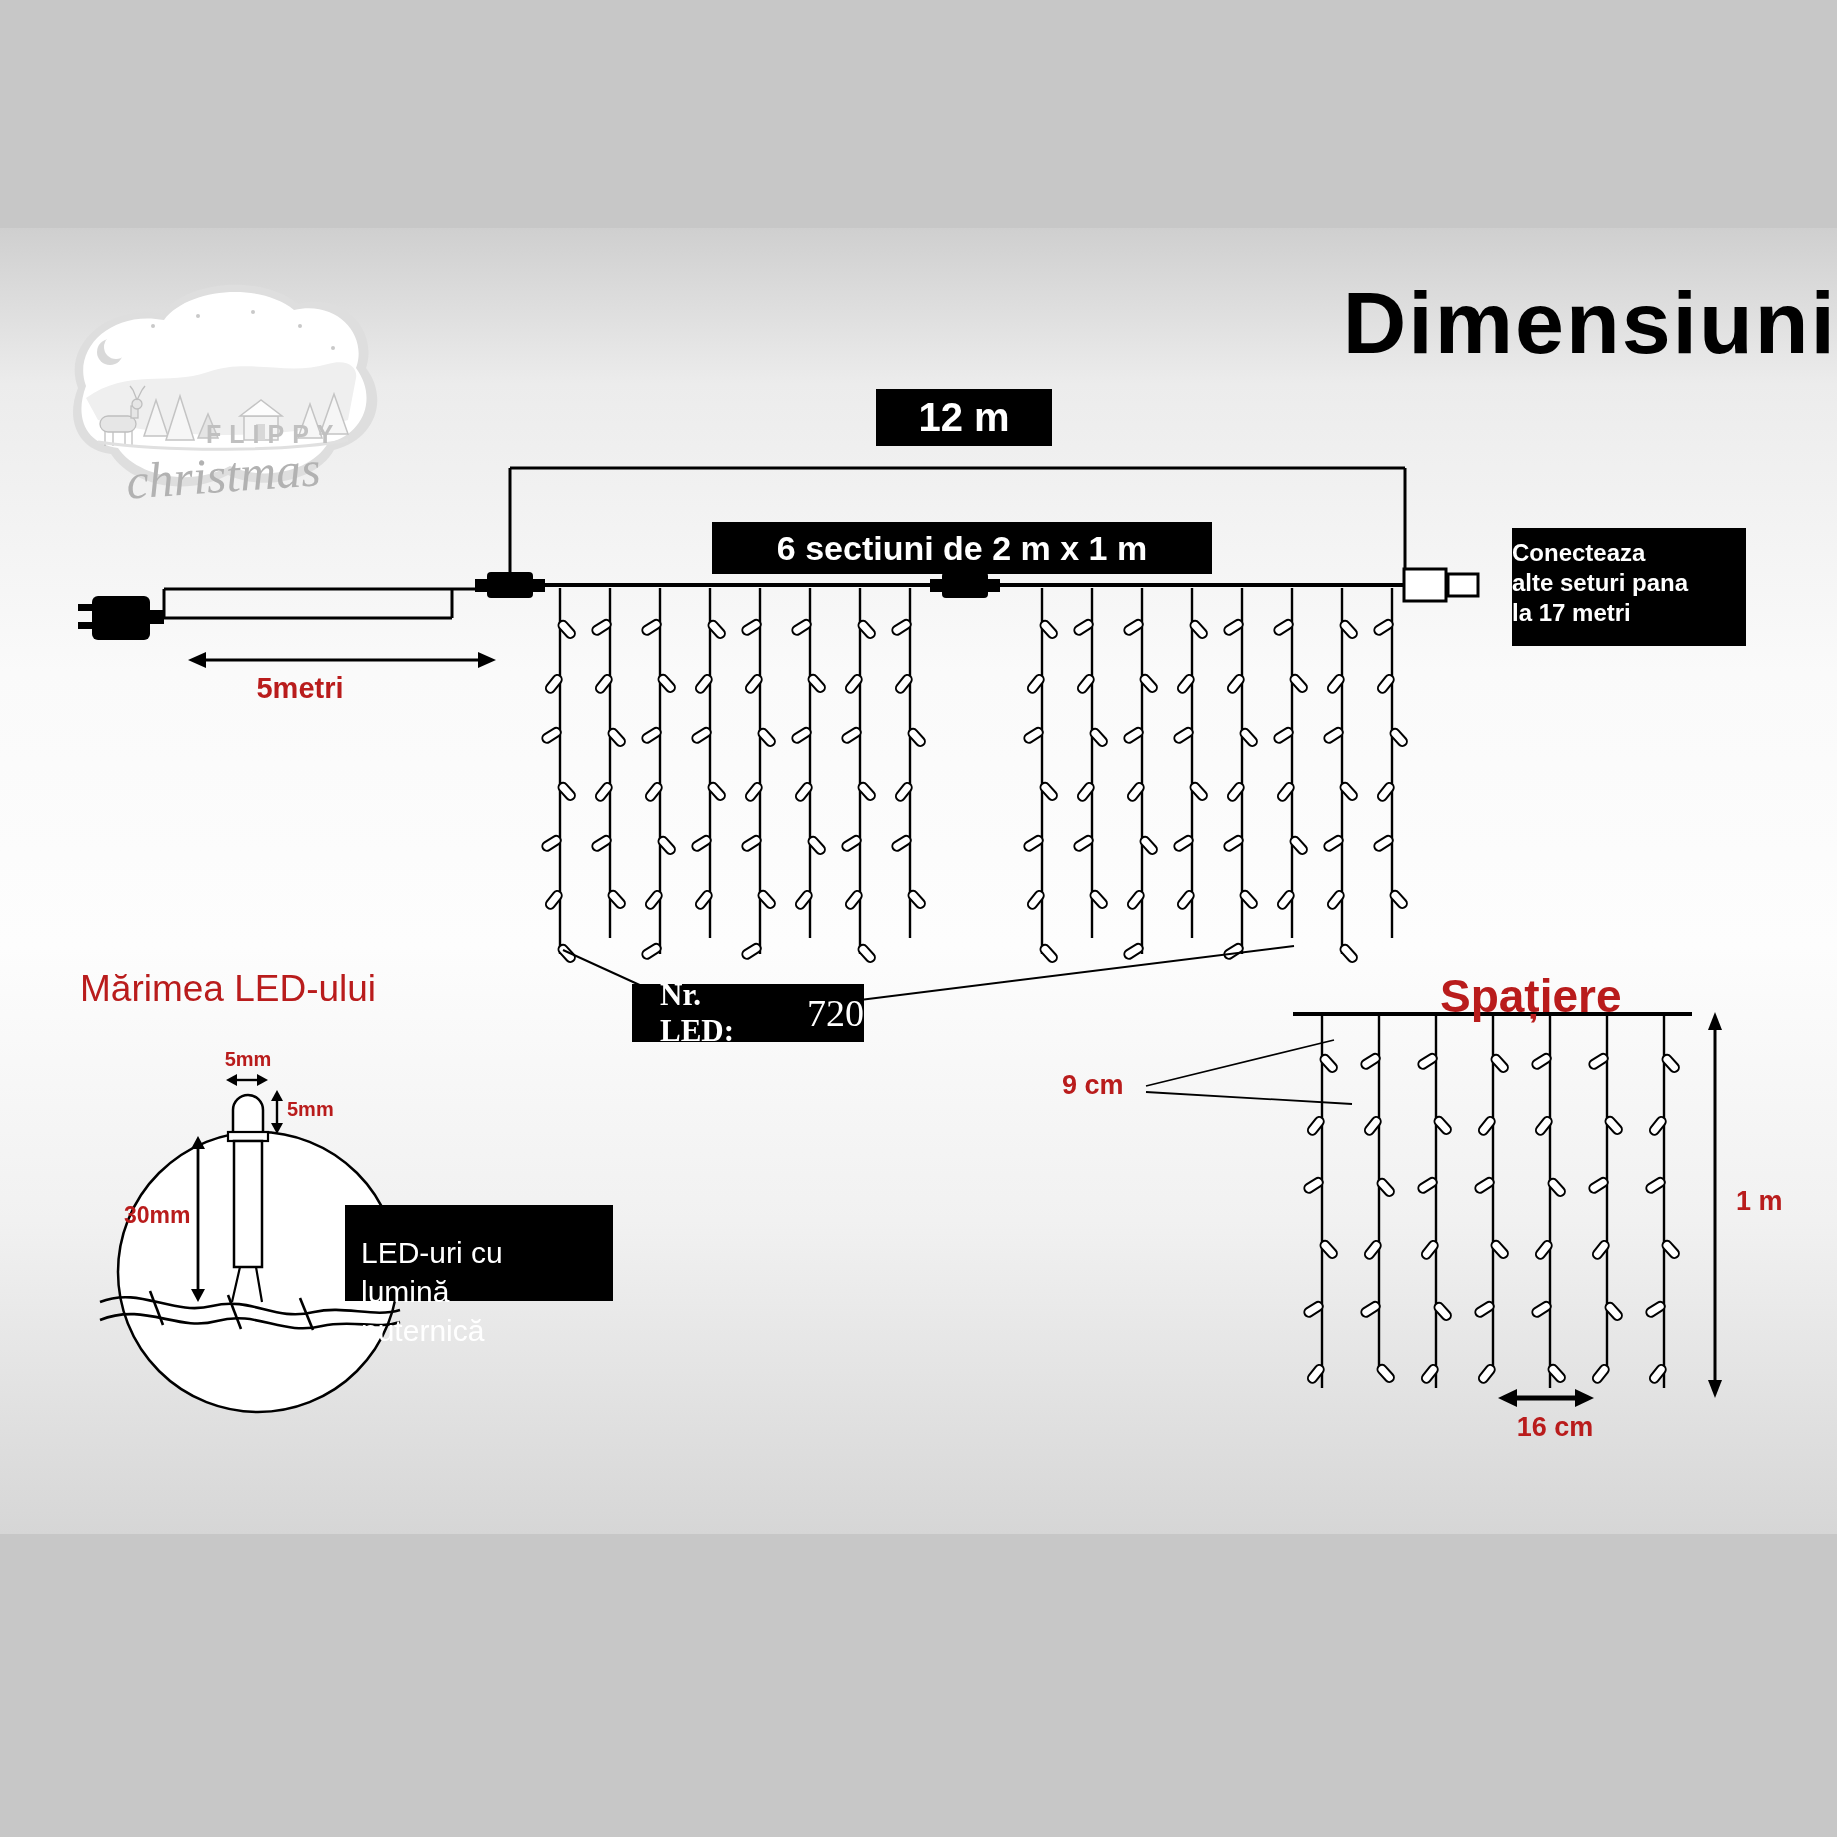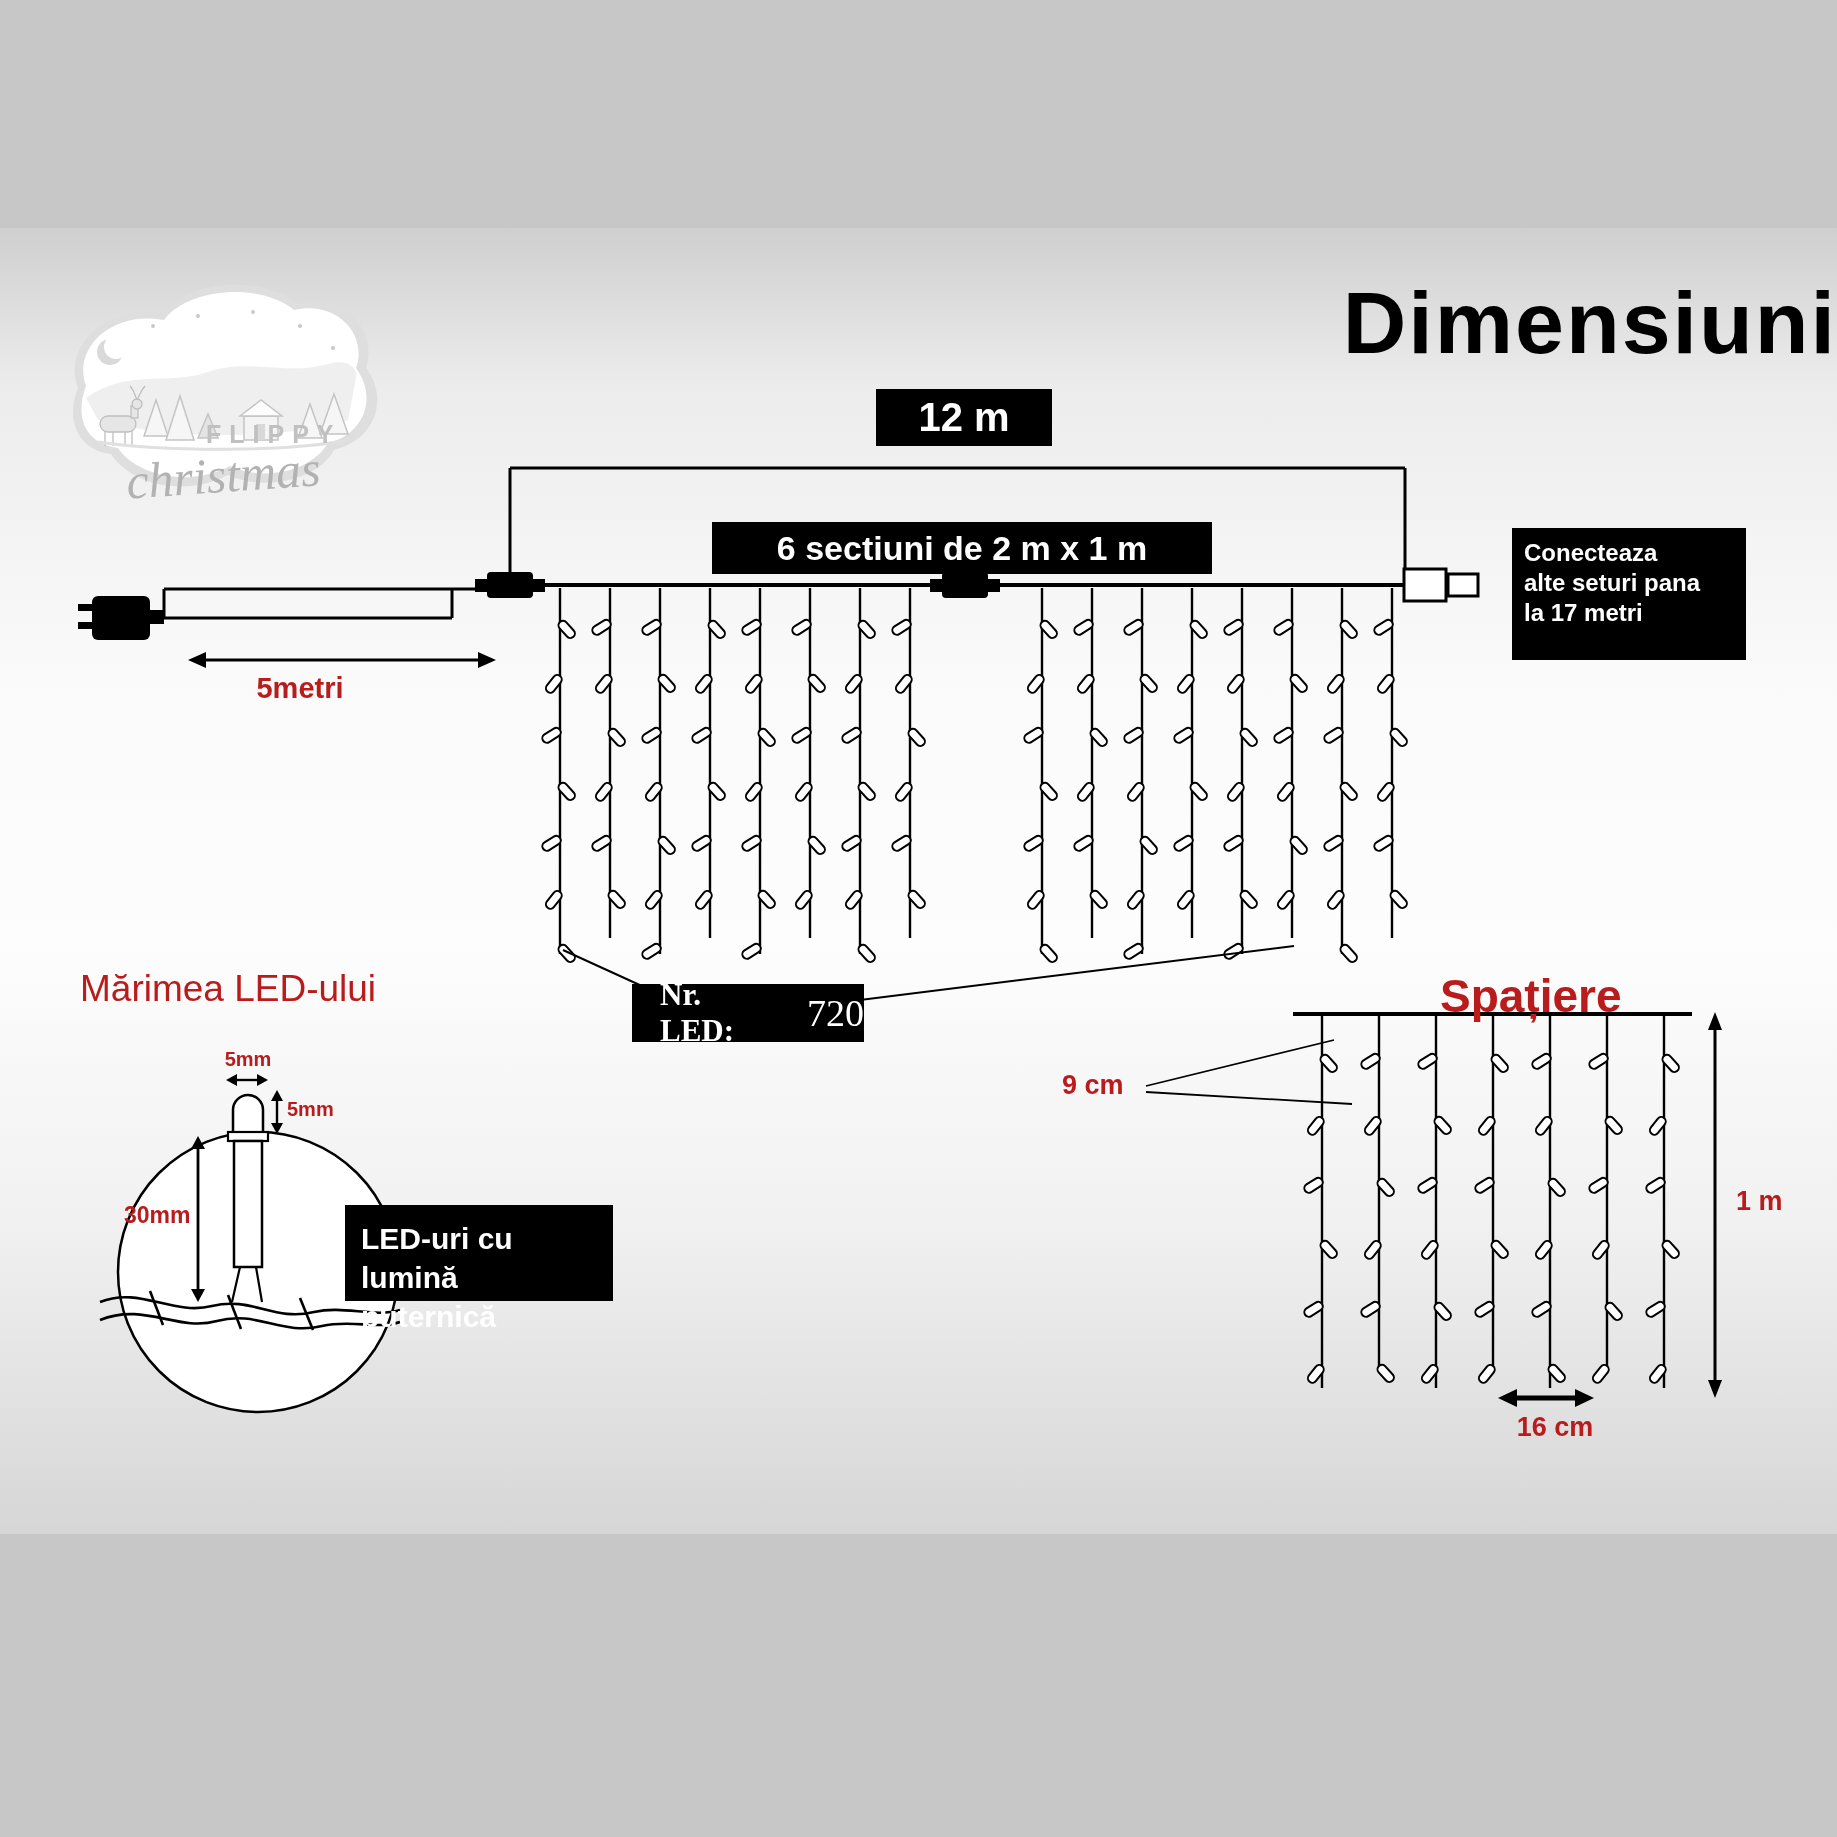--- a/index.html
+++ b/index.html
@@ -359,21 +359,21 @@
 
   <div class="title">Dimensiuni</div>
 
   <div class="brand">FLIPPY</div>
   <div class="brand-script">christmas</div>
 
   <div class="box" style="left:876px;top:389px;width:176px;height:57px;font-size:40px;">12 m</div>
 
   <div class="box" style="left:712px;top:522px;width:500px;height:52px;font-size:34px;">6 sectiuni de 2 m x 1 m</div>
 
-  <div class="box left pre" style="left:1512px;top:528px;width:234px;height:132px;font-size:24px;padding:10px 12px;box-sizing:border-box;">Conecteaza
+  <div class="box left pre" style="left:1512px;top:528px;width:234px;height:118px;font-size:24px;padding:10px 0;box-sizing:border-box;">Conecteaza
 alte seturi pana
 la 17 metri</div>
 
   <div class="lbl" style="left:210px;top:672px;width:180px;text-align:center;font-size:29px;font-weight:700;">5metri</div>
 
   <div class="box serif" style="left:632px;top:984px;width:232px;height:58px;justify-content:flex-start;padding-left:28px;box-sizing:border-box;gap:30px;">
     <span style="font-size:31px;font-weight:700;">Nr. LED:</span>
     <span style="font-size:38px;font-weight:400;">720</span>
   </div>
 
@@ -386,17 +386,17 @@
   <div class="lbl" style="left:1500px;top:1412px;width:110px;text-align:center;font-size:27px;font-weight:700;">16 cm</div>
 
   <div class="lbl" style="left:80px;top:968px;font-size:37px;font-weight:500;">Mărimea LED-ului</div>
 
   <div class="lbl" style="left:206px;top:1048px;width:84px;text-align:center;font-size:20px;font-weight:700;">5mm</div>
 
   <div class="lbl" style="left:287px;top:1098px;font-size:20px;font-weight:700;">5mm</div>
 
   <div class="lbl" style="left:124px;top:1202px;font-size:23px;font-weight:700;">30mm</div>
 
-  <div class="box left pre" style="left:345px;top:1205px;width:268px;height:96px;font-size:30px;font-weight:700;padding:14px 16px;box-sizing:border-box;line-height:1.3;">LED-uri cu lumină
+  <div class="box left pre" style="left:345px;top:1205px;width:268px;height:96px;font-size:30px;font-weight:400;padding:28px 16px;box-sizing:border-box;line-height:1.3;">LED-uri cu lumină
 puternică</div>
 
 
 </div>
 
 </body></html>

